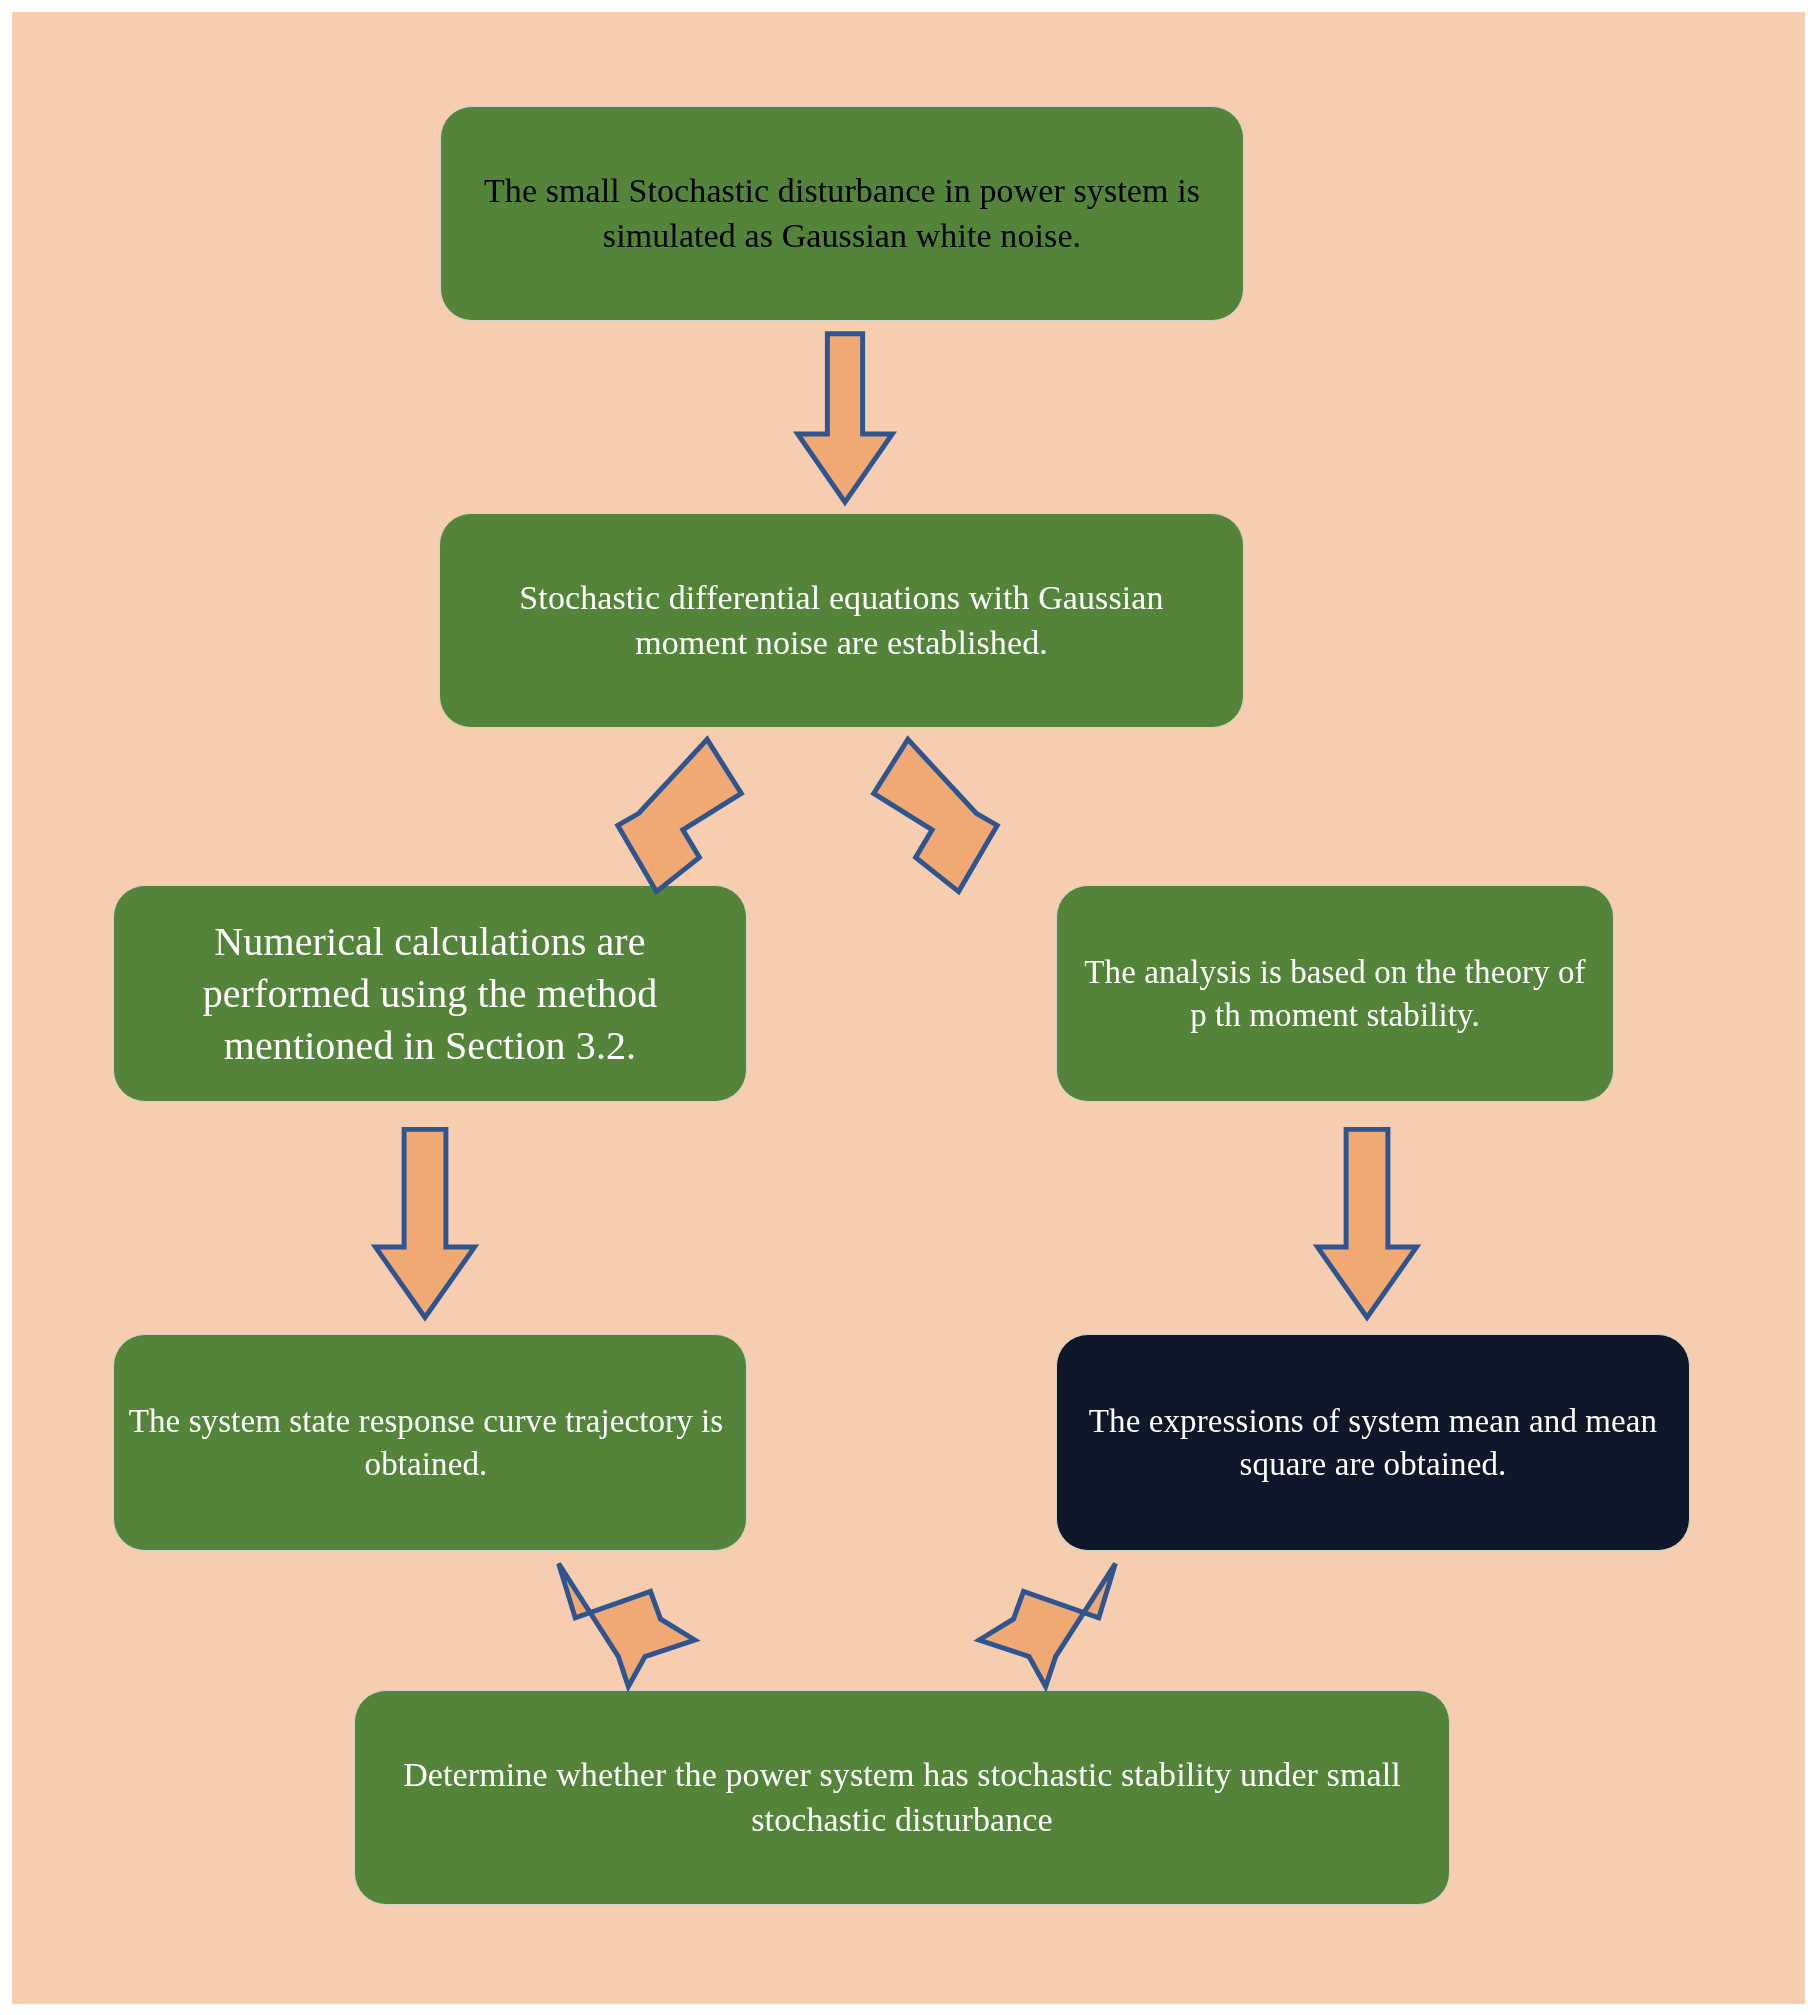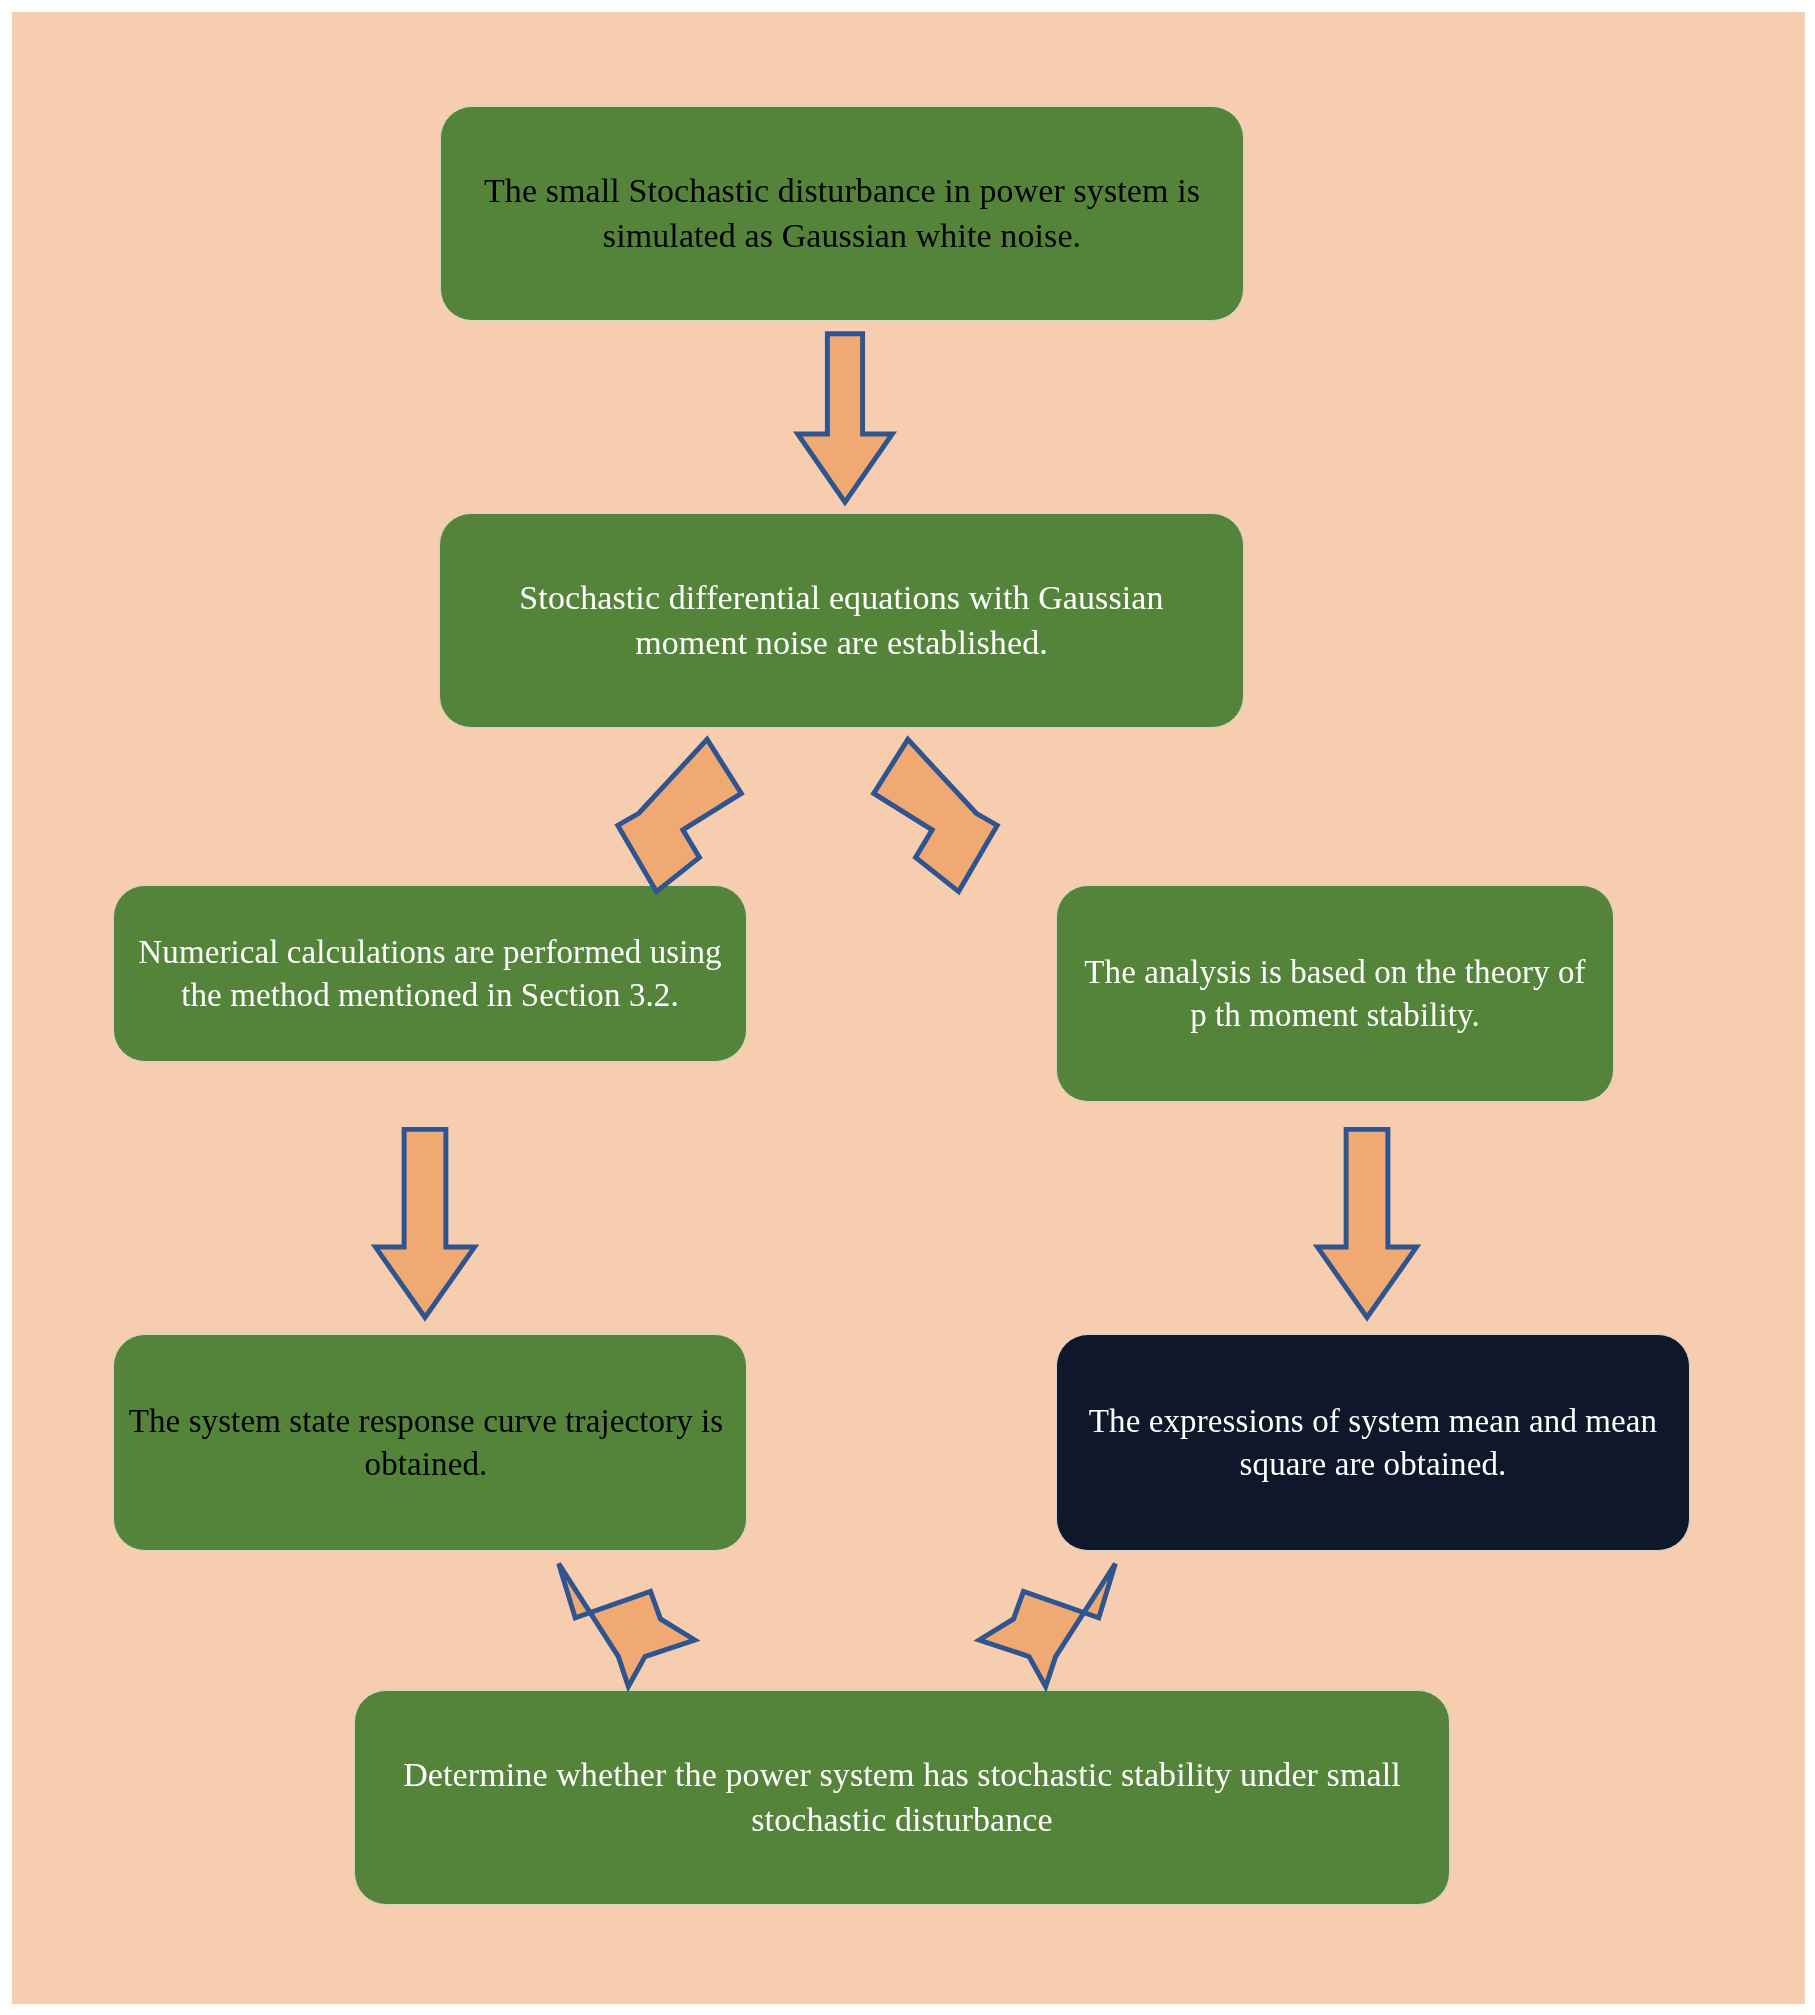--- a/index.html
+++ b/index.html
@@ -44,21 +44,21 @@
   .node-text {
     display: block;
     width: 100%;
     font-weight: 400;
     letter-spacing: 0.1px;
   }
 
   
   #node-top        { left: 440px;  top: 106px;  width: 804px; height: 215px;  font-size: 34px; }
   #node-sde        { left: 439px;  top: 513px;  width: 805px; height: 215px;  font-size: 34px; }
-  #node-numerical  { left: 113px;  top: 885px; width: 634px; height: 177px;  font-size: 33px; }
+  #node-numerical  { left: 113px;  top: 885px; width: 634px; height: 217px;  font-size: 40px; }
   #node-theory     { left: 1056px; top: 885px; width: 558px; height: 217px;  font-size: 33px; }
   #node-curve      { left: 113px;  top: 1334px; width: 634px; height: 217px;  font-size: 33px; }
   #node-expr       { left: 1056px; top: 1334px; width: 634px; height: 217px;  font-size: 33px; }
   #node-determine  { left: 354px;  top: 1690px; width: 1096px; height: 215px;  font-size: 34px; }
 
   
   .arrow {
     position: absolute;
     overflow: visible;
   }
@@ -91,21 +91,21 @@
   </div>
 
   <div class="node" id="node-numerical" style="background: rgb(84, 132, 58); border-color: rgb(207, 211, 205); color: rgb(255, 255, 255);">
     <span class="node-text">Numerical calculations are performed using the method mentioned in Section 3.2.</span>
   </div>
 
   <div class="node" id="node-theory" style="background: rgb(84, 132, 58); border-color: rgb(207, 211, 205); color: rgb(255, 255, 255);">
     <span class="node-text">The analysis is based on the theory of p th moment stability.</span>
   </div>
 
-  <div class="node" id="node-curve" style="background: rgb(84, 132, 58); border-color: rgb(207, 211, 205); color: #000000; padding-left: 13px;">
+  <div class="node" id="node-curve" style="background: rgb(84, 132, 58); border-color: rgb(207, 211, 205); color: #ffffff; padding-left: 13px;">
     <span class="node-text">The system state response curve trajectory is obtained.</span>
   </div>
 
   <div class="node" id="node-expr" style="background: #0f172a; border-color: rgb(207, 211, 205); color: rgb(255, 255, 255);">
     <span class="node-text">The expressions of system mean and mean square are obtained.</span>
   </div>
 
   <div class="node" id="node-determine" style="background: rgb(84, 132, 58); border-color: rgb(207, 211, 205); color: rgb(255, 255, 255);">
     <span class="node-text">Determine whether the power system has stochastic stability under small stochastic disturbance</span>
   </div>

